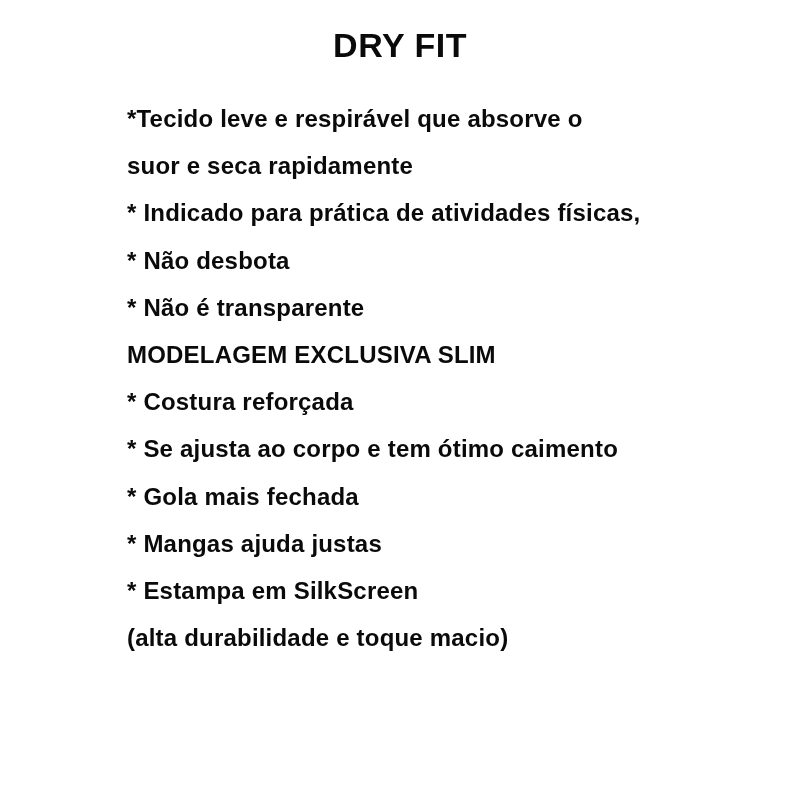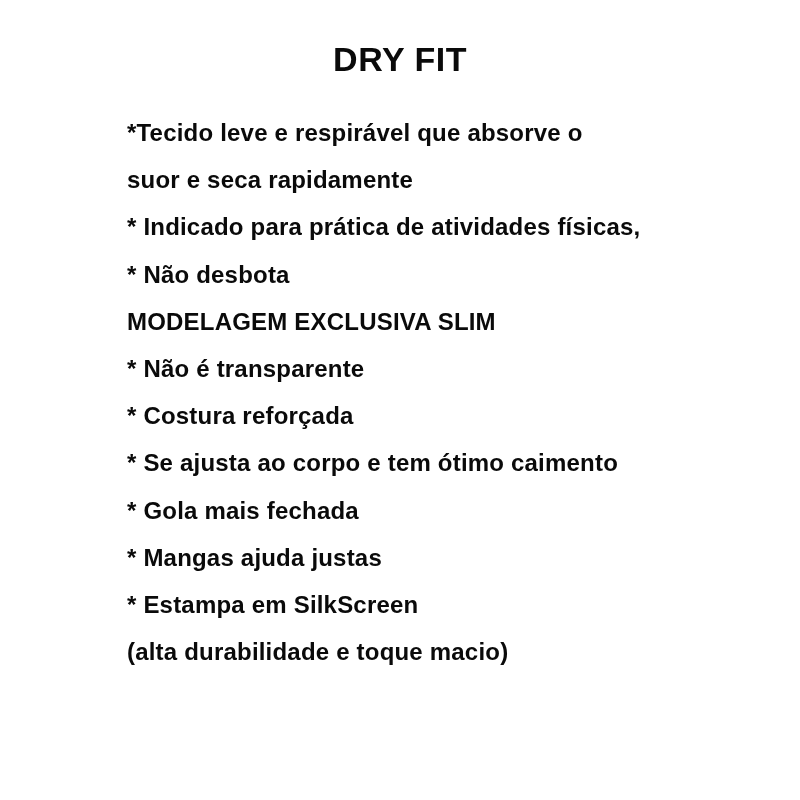--- a/index.html
+++ b/index.html
@@ -9,21 +9,21 @@
     background: #ffffff;
     overflow: hidden;
   }
   body {
     font-family: "Liberation Sans", "DejaVu Sans", sans-serif;
     color: #0a0a0a;
   }
   .page {
     width: 800px;
     height: 800px;
-    padding-top: 40px;
+    padding-top: 26px;
   }
   .title {
     text-align: center;
     font-size: 34px;
     font-weight: bold;
     letter-spacing: 0.5px;
     color: #0a0a0a;
     margin-bottom: 30px;
   }
   .body-text {
@@ -44,22 +44,22 @@
 <body>
 
 <div class="page">
   <div class="title">DRY FIT</div>
 
   <div class="body-text">
     <div class="line">*Tecido leve e respirável que absorve o</div>
     <div class="line">suor e seca rapidamente</div>
     <div class="line">* Indicado para prática de atividades físicas,</div>
     <div class="line">* Não desbota</div>
+    <div class="line">* Não é transparente</div>
     <div class="line">MODELAGEM EXCLUSIVA SLIM</div>
-    <div class="line">* Não é transparente</div>
     <div class="line">* Costura reforçada</div>
     <div class="line">* Se ajusta ao corpo e tem ótimo caimento</div>
     <div class="line">* Gola mais fechada</div>
     <div class="line">* Mangas ajuda justas</div>
     <div class="line">* Estampa em SilkScreen</div>
     <div class="line">(alta durabilidade e toque macio)</div>
   </div>
 </div>
 
 </body></html>

